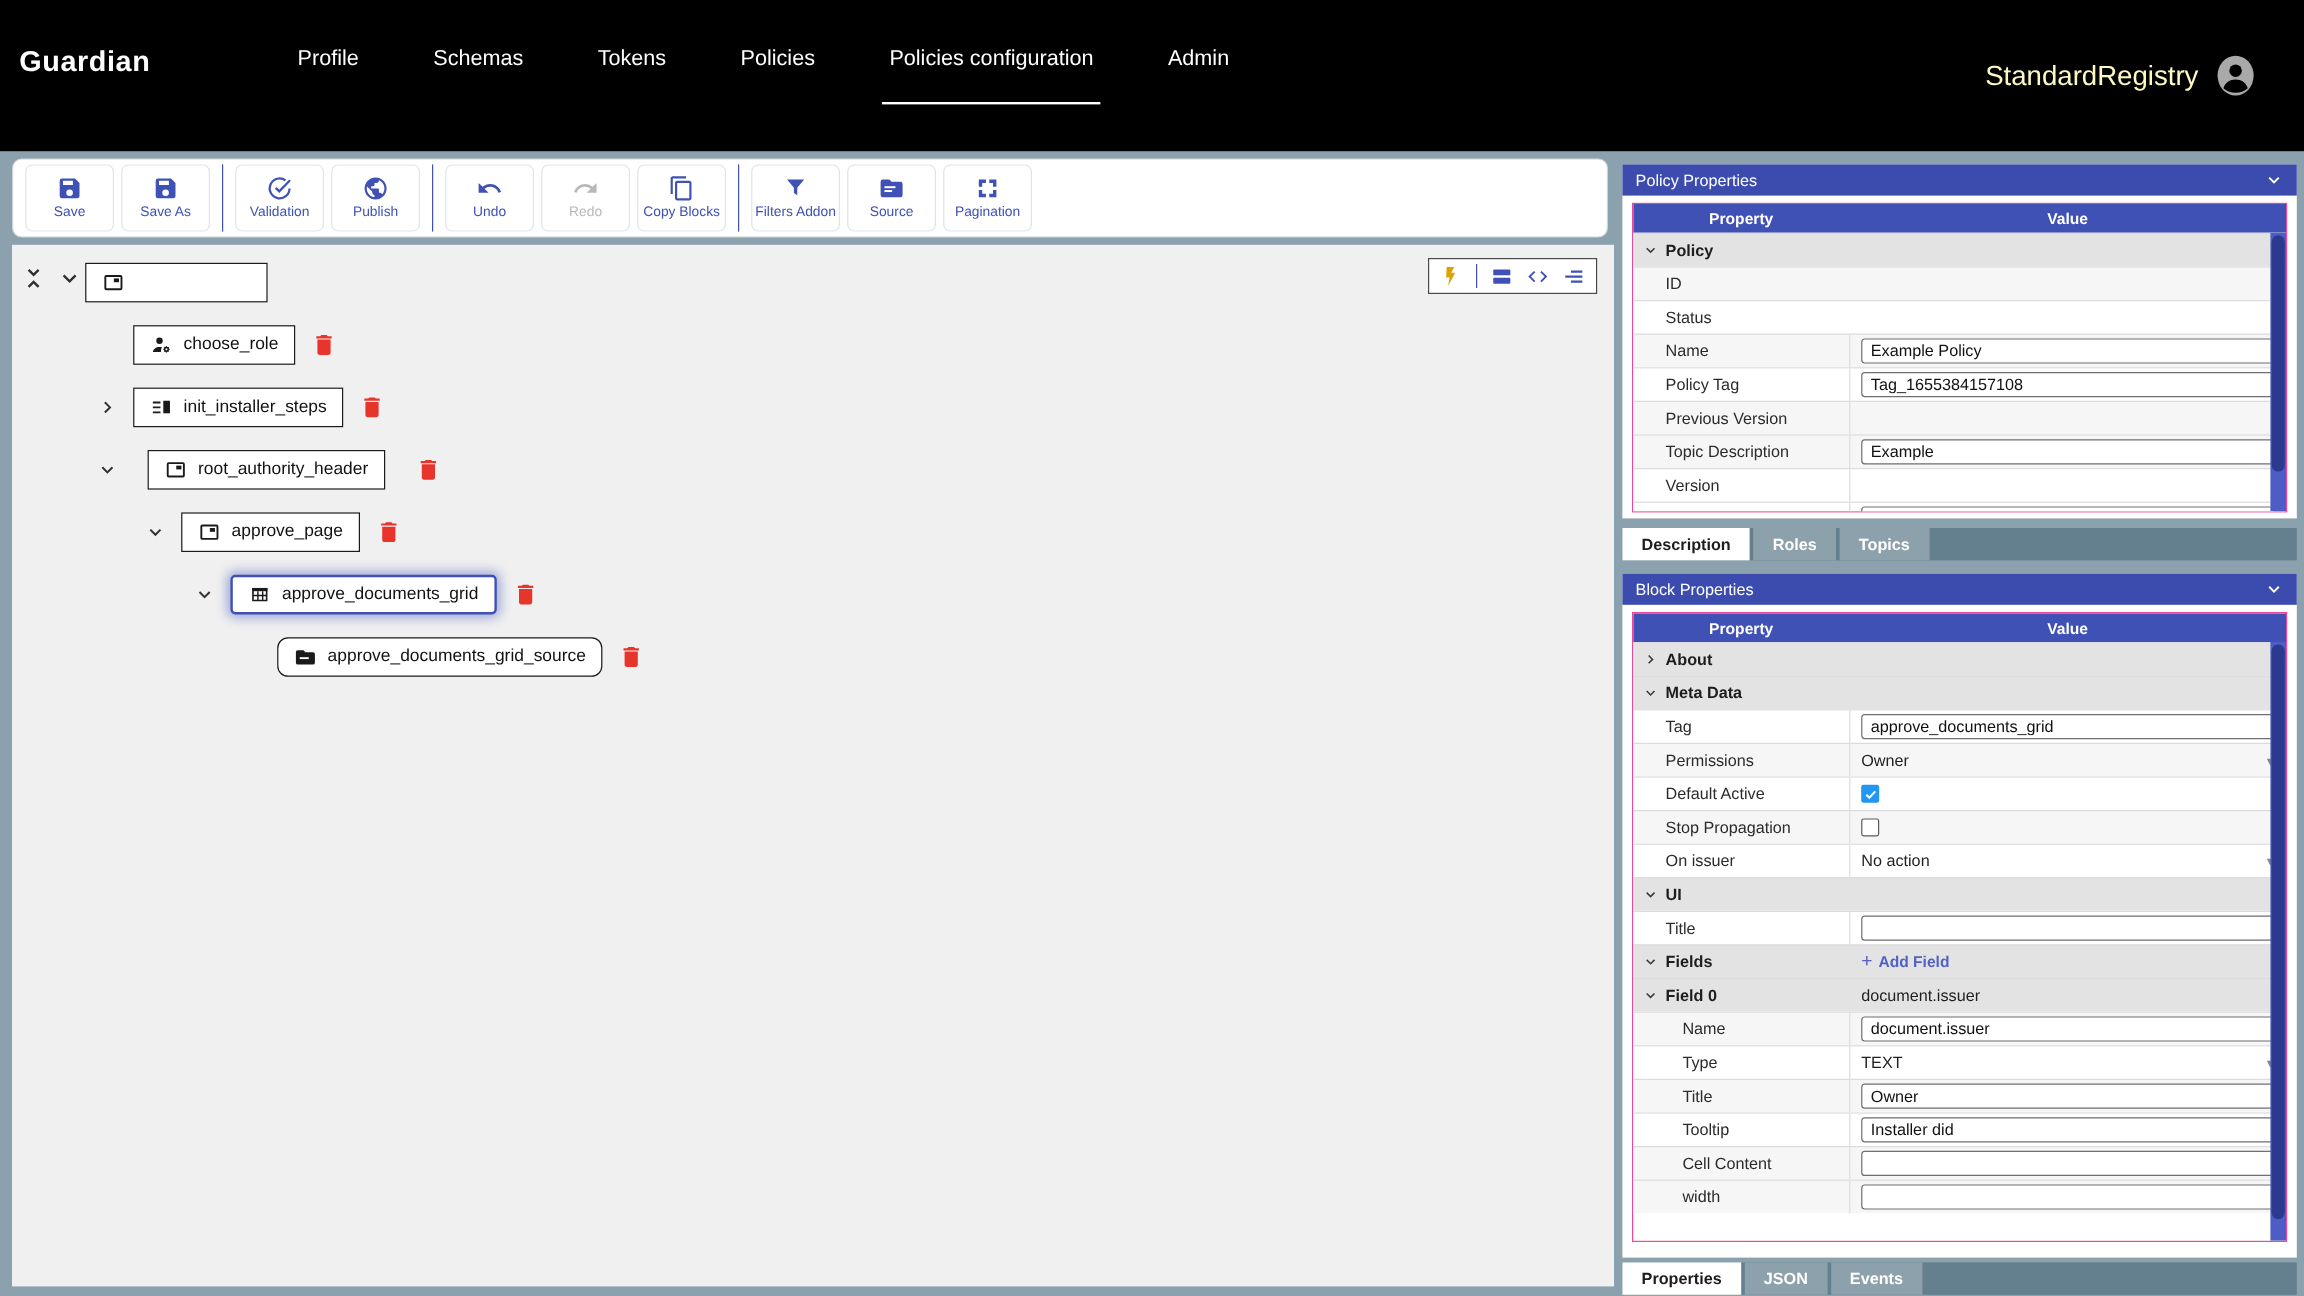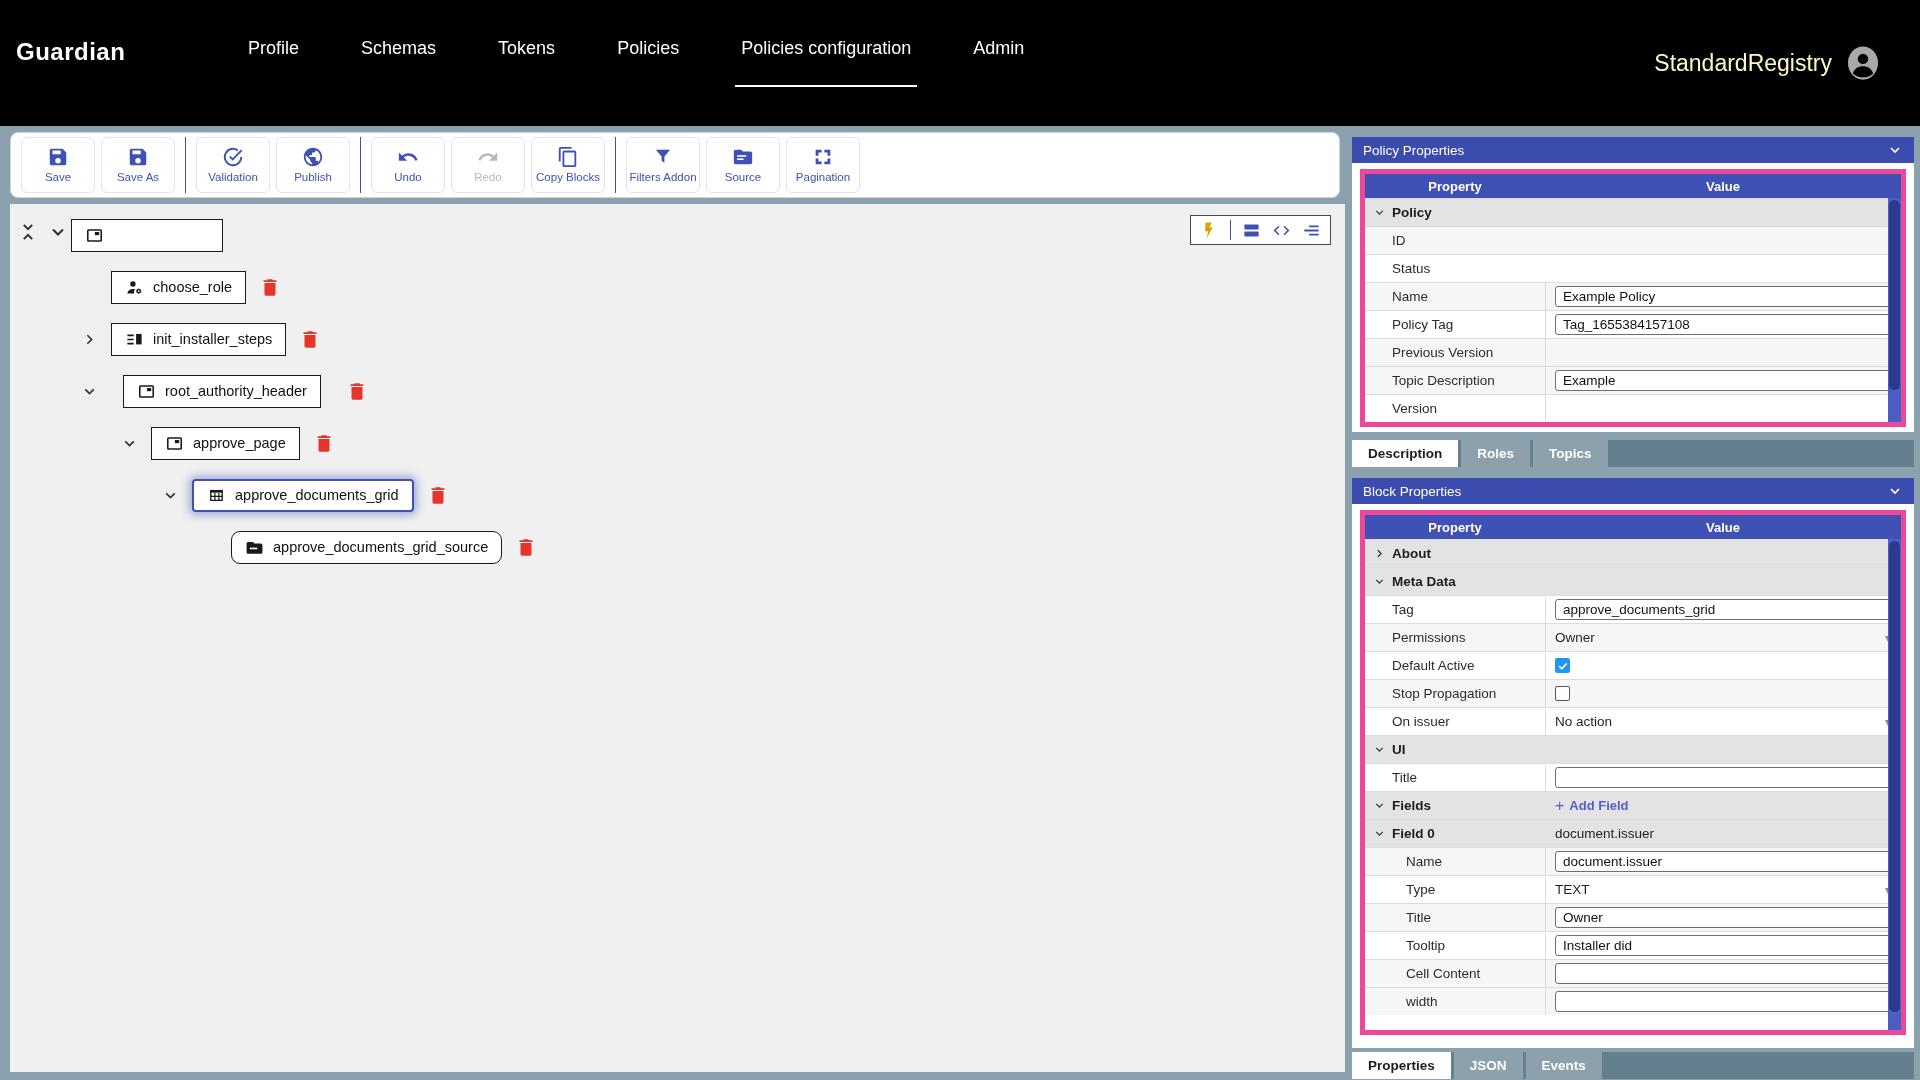--- a/index.html
+++ b/index.html
@@ -54,21 +54,21 @@
   .tree-box.root { min-width:152px; }
   .trash { width:22px; height:23px; margin-left:13px; color:#e8352b; cursor:pointer; border:none; background:none; }
   .trash svg { width:100%; height:100%; fill:currentColor; }
 
   
   .panel { position:absolute; left:1352px; width:562px; background:#fff; }
   .panel-head { height:26px; background:#3c4cae; color:#fff; display:flex; align-items:center;
                 padding:0 11px; font-size:13.5px; }
   .panel-head .ph-chev { margin-left:auto; width:16px; height:16px; cursor:pointer; }
   .panel-head .ph-chev svg { width:100%; height:100%; }
-  .tbl { position:absolute; left:8px; right:8px; border:5px solid #ec4899; overflow:hidden; background:#fff; }
+  .tbl { position:absolute; left:8px; right:8px; border:1px solid #ec4899; overflow:hidden; background:#fff; }
   .tbl-head { height:24px; background:#3f51b5; display:flex; color:#fff; font-size:13px; font-weight:700; }
   .tbl-head .h1 { width:180px; display:flex; align-items:center; justify-content:center; }
   .tbl-head .h2 { flex:1; display:flex; align-items:center; justify-content:center; }
   .trow { position:relative; height:28px; display:flex; align-items:stretch; border-top:1px solid #dcdcdc; background:#fff; font-size:13.5px; }
   .trow.shade { background:#f6f6f6; }
   .trow.group { background:#e3e3e3; align-items:center; }
   .g-chev { position:absolute; left:8px; top:7px; width:13px; height:13px; color:#3a3a3a; }
   .g-chev svg { width:100%; height:100%; }
   .g-label { margin-left:27px; font-weight:700; color:#1d1d1d; display:flex; align-items:center; gap:6px; }
   .g-value { position:absolute; left:180px; right:0; top:0; bottom:0; display:flex; align-items:center; padding:0 10px; }

